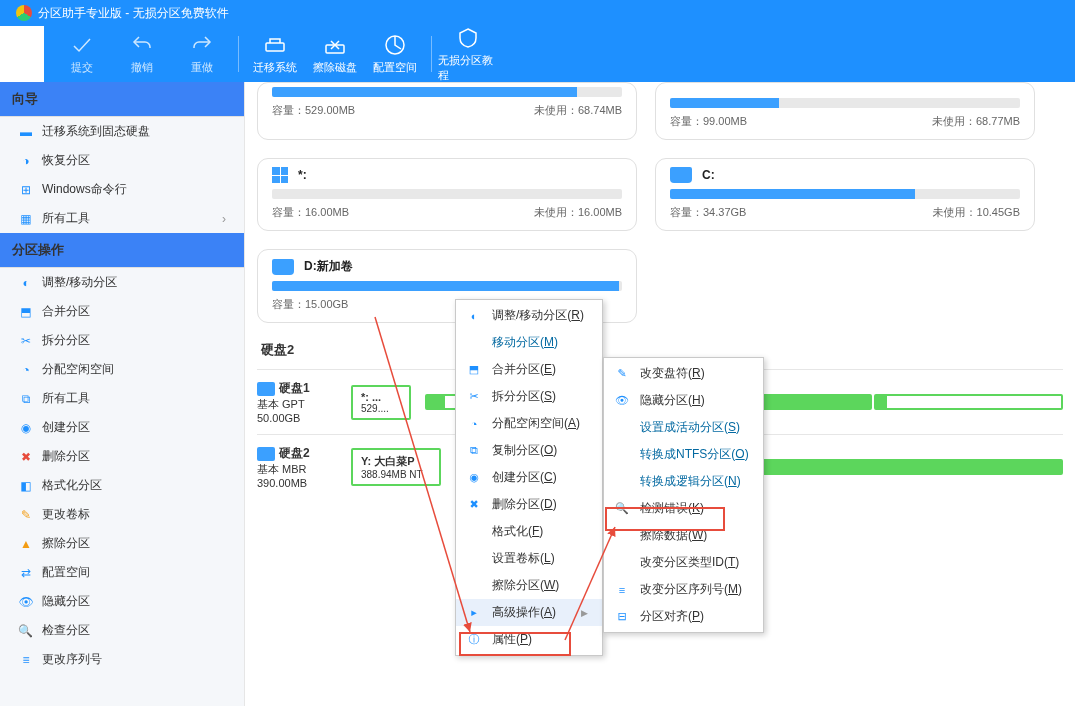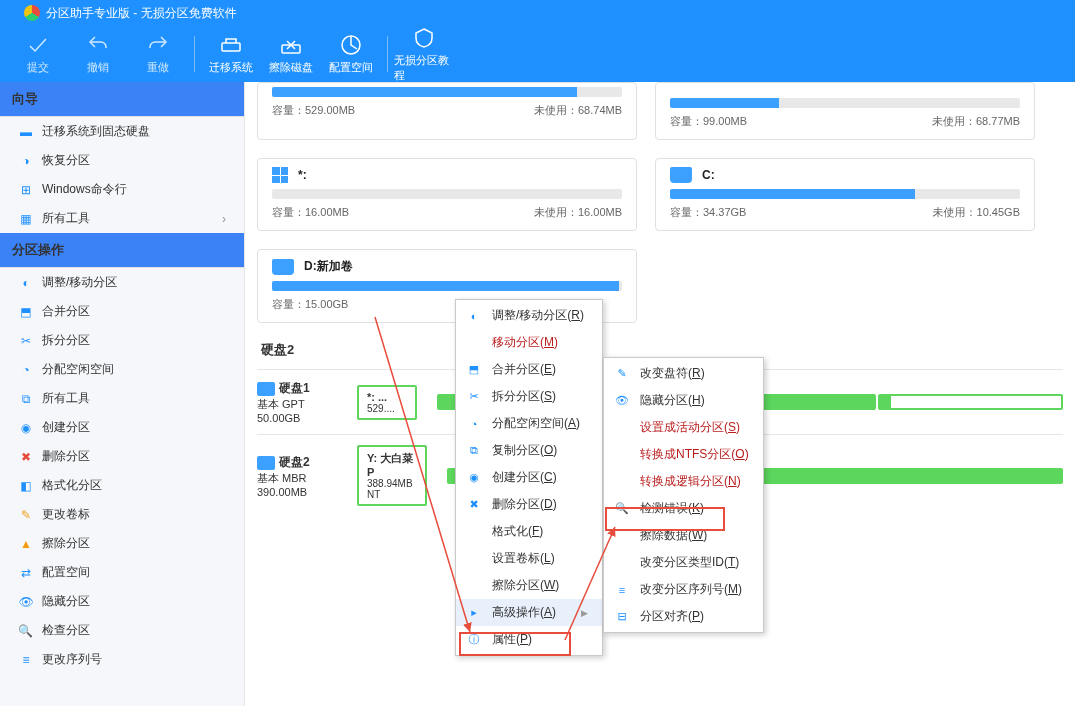--- a/index.html
+++ b/index.html
@@ -1,65 +1,65 @@
 <!DOCTYPE html>
 <html><head>
 <meta charset="utf-8">
 <style>
 * { margin: 0; padding: 0; box-sizing: border-box; font-family: "Microsoft YaHei", sans-serif; }
 body { width: 1075px; height: 706px; overflow: hidden; background: #fff; position: relative; }
 
-.titlebar { height: 26px; background: #1e90ff; display: flex; align-items: center; padding: 0 24px; gap: 6px; }
+.titlebar { height: 26px; background: #1e90ff; display: flex; align-items: center; padding: 0 16px; gap: 6px; }
 .titlebar-logo { width: 16px; height: 16px; border-radius: 50%; background: conic-gradient(#e74c3c 0 120deg, #2ecc71 120deg 240deg, #f1c40f 240deg 360deg); }
 .titlebar-text { color: #fff; font-size: 12px; }
 
-.toolbar { height: 56px; background: #1e90ff; display: flex; align-items: center; padding: 0 8px; }
+.toolbar { height: 56px; background: #1e90ff; display: flex; align-items: center; padding: 0 8px; margin-left: 44px; }
 .tb-btn { width: 60px; height: 56px; display: flex; flex-direction: column; align-items: center; justify-content: center; color: #cfe8ff; font-size: 11px; gap: 3px; cursor: pointer; }
 .tb-btn.enabled { color: #fff; }
 .tb-sep { width: 1px; height: 36px; background: rgba(255,255,255,.4); margin: 0 6px; }
 .tb-icon { width: 24px; height: 24px; display: flex; align-items: center; justify-content: center; }
 .tb-icon svg { width: 24px; height: 24px; stroke: currentColor; fill: none; stroke-width: 1.5; }
 
 .main { display: flex; height: 624px; }
 .sidebar { width: 245px; background: #f5f7fa; border-right: 1px solid #e6e6e6; overflow-y: auto; }
 .sb-header { padding: 8px 12px; font-size: 13px; font-weight: bold; color: #333; background: #3b82f6; border-bottom: 1px solid #e0e0e0; }
 .sb-item { display: flex; align-items: center; gap: 8px; padding: 6px 18px; font-size: 12px; color: #333; cursor: pointer; }
 .sb-icon { width: 16px; height: 16px; display: flex; align-items: center; justify-content: center; color: #1e90ff; font-size: 12px; }
 .sb-icon.red { color: #e74c3c; }
 .sb-icon.orange { color: #f39c12; }
 .sb-icon.green { color: #27ae60; }
 
 .content { flex: 1; padding: 0 12px 12px 12px; position: relative; overflow: hidden; background: #fff; }
 .cards-row { display: flex; gap: 18px; }
-.card { border: 1px solid #e0e0e0; border-radius: 4px; padding: 8px 14px 10px 14px; width: 380px; }
+.card { border: 1px solid #e0e0e0; border-radius: 11px; padding: 8px 14px 10px 14px; width: 380px; }
 .card-head { display: flex; align-items: center; gap: 10px; margin-bottom: 6px; }
 .drive-icon { width: 22px; height: 16px; background: #3ba0ff; border-radius: 2px 2px 4px 4px; position: relative; }
 .win-logo { width: 16px; height: 16px; display: grid; grid-template-columns: 1fr 1fr; grid-template-rows: 1fr 1fr; gap: 1px; }
 .win-logo div { background: #3ba0ff; }
 .drive-name { font-size: 12px; font-weight: bold; color: #222; }
 .bar { height: 10px; background: #e8e8e8; border-radius: 2px; overflow: hidden; margin: 4px 0 6px 0; }
 .bar-fill { height: 100%; background: #3ba0ff; }
 .card-stats { display: flex; justify-content: space-between; font-size: 11px; color: #666; }
 
 .section-title { font-size: 13px; font-weight: bold; color: #333; margin: 18px 0 10px 4px; }
 .divider { height: 1px; background: #e6e6e6; margin: 6px 0 10px 0; }
 
-.disk-row { display: flex; align-items: center; gap: 20px; margin-bottom: 10px; }
+.disk-row { display: flex; align-items: center; gap: 14px; margin-bottom: 10px; }
 .disk-info { width: 80px; font-size: 11px; color: #333; }
 .disk-info .dname { font-weight: bold; font-size: 12px; }
 .disk-info .dico { display: inline-block; width: 18px; height: 14px; background: #3ba0ff; border-radius: 2px; margin-right: 4px; vertical-align: middle; }
 .part-box { border: 2px solid #5cd65c; border-radius: 2px; padding: 4px 8px; min-width: 60px; font-size: 10px; color: #333; position: relative; }
 .part-box .pname { font-weight: bold; font-size: 11px; }
 .part-bar { height: 16px; border: 2px solid #5cd65c; border-radius: 2px; position: relative; overflow: hidden; }
 .part-bar-fill { height: 100%; background: #5cd65c; }
 
 .ctx-menu { position: absolute; background: #fff; border: 1px solid #c9c9c9; box-shadow: 2px 2px 6px rgba(0,0,0,.2); font-size: 12px; z-index: 20; min-width: 148px; padding: 2px 0; }
 .ctx-item { display: flex; align-items: center; gap: 10px; padding: 5px 14px 5px 10px; color: #333; cursor: pointer; white-space: nowrap; }
 .ctx-item:hover, .ctx-item.hover { background: #e8f0fb; }
-.ctx-item.disabled { color: #b91c1c; }
+.ctx-item.disabled { color: #0369a1; }
 .ctx-icon { width: 16px; height: 16px; display: flex; align-items: center; justify-content: center; color: #1e90ff; font-size: 11px; }
 .ctx-arrow { margin-left: auto; color: #999; font-size: 9px; }
 
 .hl-box { position: absolute; border: 2px solid #e74c3c; pointer-events: none; z-index: 30; }
 .arrow-line { position: absolute; z-index: 25; pointer-events: none; }
 </style>
 </head>
 <body>
 
 <div class="titlebar">
@@ -315,21 +315,21 @@
       </div>
     </div>
     <div class="divider"></div>
 
     <div class="disk-row">
       <div class="disk-info">
         <div><span class="dico"></span><span class="dname">硬盘2</span></div>
         <div>基本 MBR</div>
         <div>390.00MB</div>
       </div>
-      <div class="part-box" style="width:70px">
+      <div class="part-box" style="width:90px">
           <div class="pname">Y: 大白菜P</div>
           <div>388.94MB NT</div>
         </div>
       <div style="flex:1">
           <div class="part-bar">
             <div class="part-bar-fill" style="width:100%"></div>
           </div>
         </div>
     </div>
 

